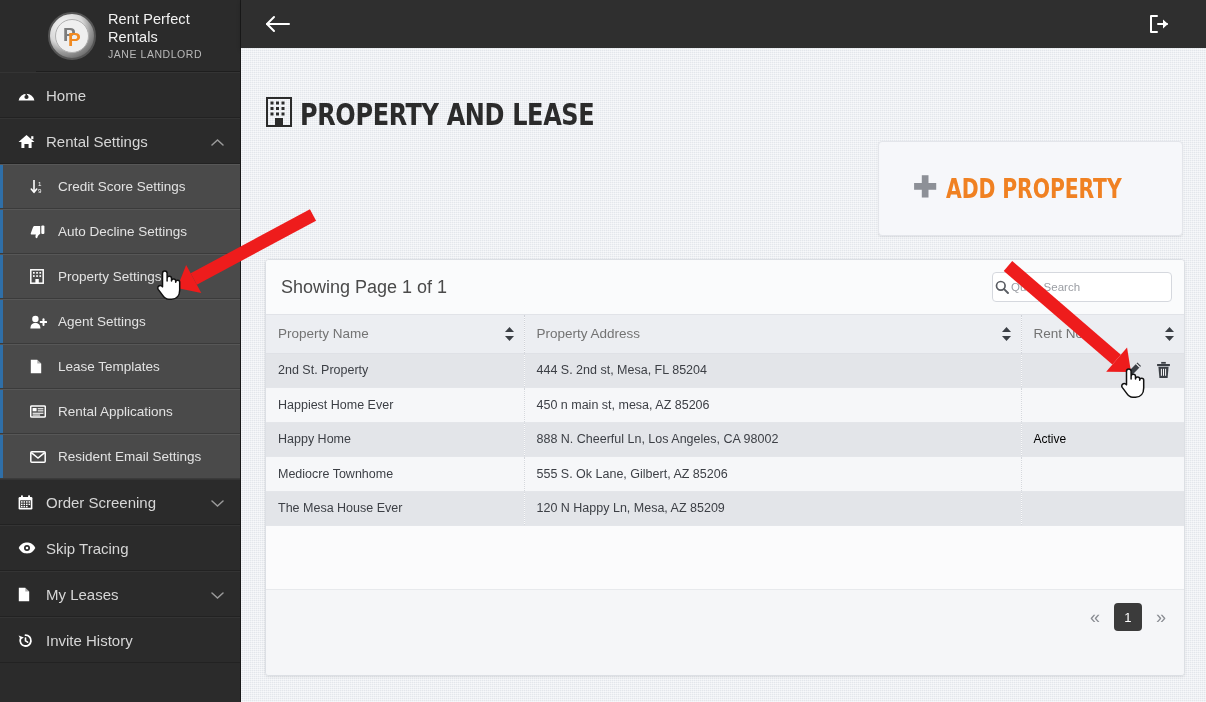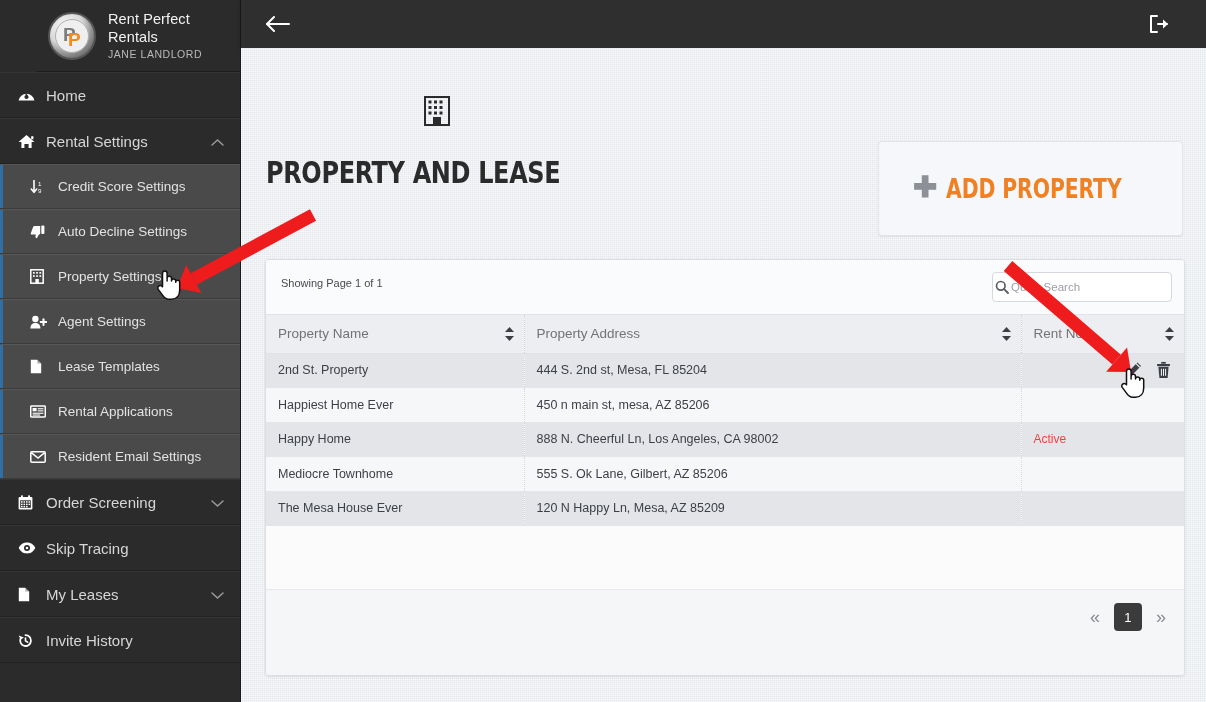--- a/index.html
+++ b/index.html
@@ -123,21 +123,21 @@
     width: 965px; height: 654px;
     background-color: #e9ecf1;
     background-image:
       repeating-linear-gradient(0deg, rgba(255,255,255,.45) 0 1px, rgba(0,0,0,.012) 1px 2px),
       repeating-linear-gradient(90deg, rgba(255,255,255,.35) 0 1px, rgba(0,0,0,.012) 1px 2px);
     overflow: hidden;
   }
 
   .page-title {
     position: absolute; left: 25px; top: 48px;
-    display: flex; align-items: center; gap: 24px; flex-direction: column;
+    display: flex; align-items: center; gap: 8px;
   }
   .page-title h1 {
     font-family: "Liberation Sans Narrow", "DejaVu Sans Condensed", "Liberation Sans", sans-serif;
     font-size: 31px; font-weight: bold;
     letter-spacing: -0.4px;
     color: #2b2b2b;
     text-transform: uppercase;
     transform: scaleX(.86);
     transform-origin: left center;
     white-space: nowrap;
@@ -176,21 +176,21 @@
     box-shadow: 0 1px 3px rgba(0,0,0,.08);
     overflow: hidden;
   }
   .panel-head {
     height: 55px; position: relative;
     background: #fafbfc;
     border-bottom: 1px solid #e1e3e8;
   }
   .showing {
     position: absolute; left: 15px; top: 17px;
-    font-size: 11px; color: #4a4a4a;
+    font-size: 18px; color: #4a4a4a;
   }
   .search-wrap {
     position: absolute; right: 12px; top: 12px;
     width: 180px; height: 30px;
     border: 1px solid #d5d8de; border-radius: 4px;
     background: #fff;
     display: flex; align-items: center;
   }
   .search-ico { width: 26px; display:flex; align-items:center; justify-content:center; color:#5a5d63; }
   .search-wrap input {
@@ -221,21 +221,21 @@
     height: 34.5px;
     font-size: 12.5px; color: #3c3f45;
     padding: 0 12px;
     border-bottom: 1px solid #e4e6ea;
     border-right: 1px dotted #d5d8dd;
     white-space: nowrap; overflow: hidden; text-overflow: ellipsis;
   }
   tbody td:last-child { border-right: none; }
   tbody tr:nth-child(odd) { background: #e3e5e9; }
   tbody tr:nth-child(even) { background: #f6f7f9; }
-  td.status { color: #ef4444; font-size: 12px; }
+  td.status { color: #000000; font-size: 12px; }
   .row-actions {
     position: absolute; right: 13px; top: 50%; transform: translateY(-50%);
     display: flex; gap: 14px; align-items: center;
   }
   .row-actions span { cursor: pointer; line-height: 0; }
   td.actions-cell { position: relative; }
 
   .panel-foot {
     position: absolute; left: 0; right: 0; bottom: 0;
     height: 86px; background: #f5f6f8;

